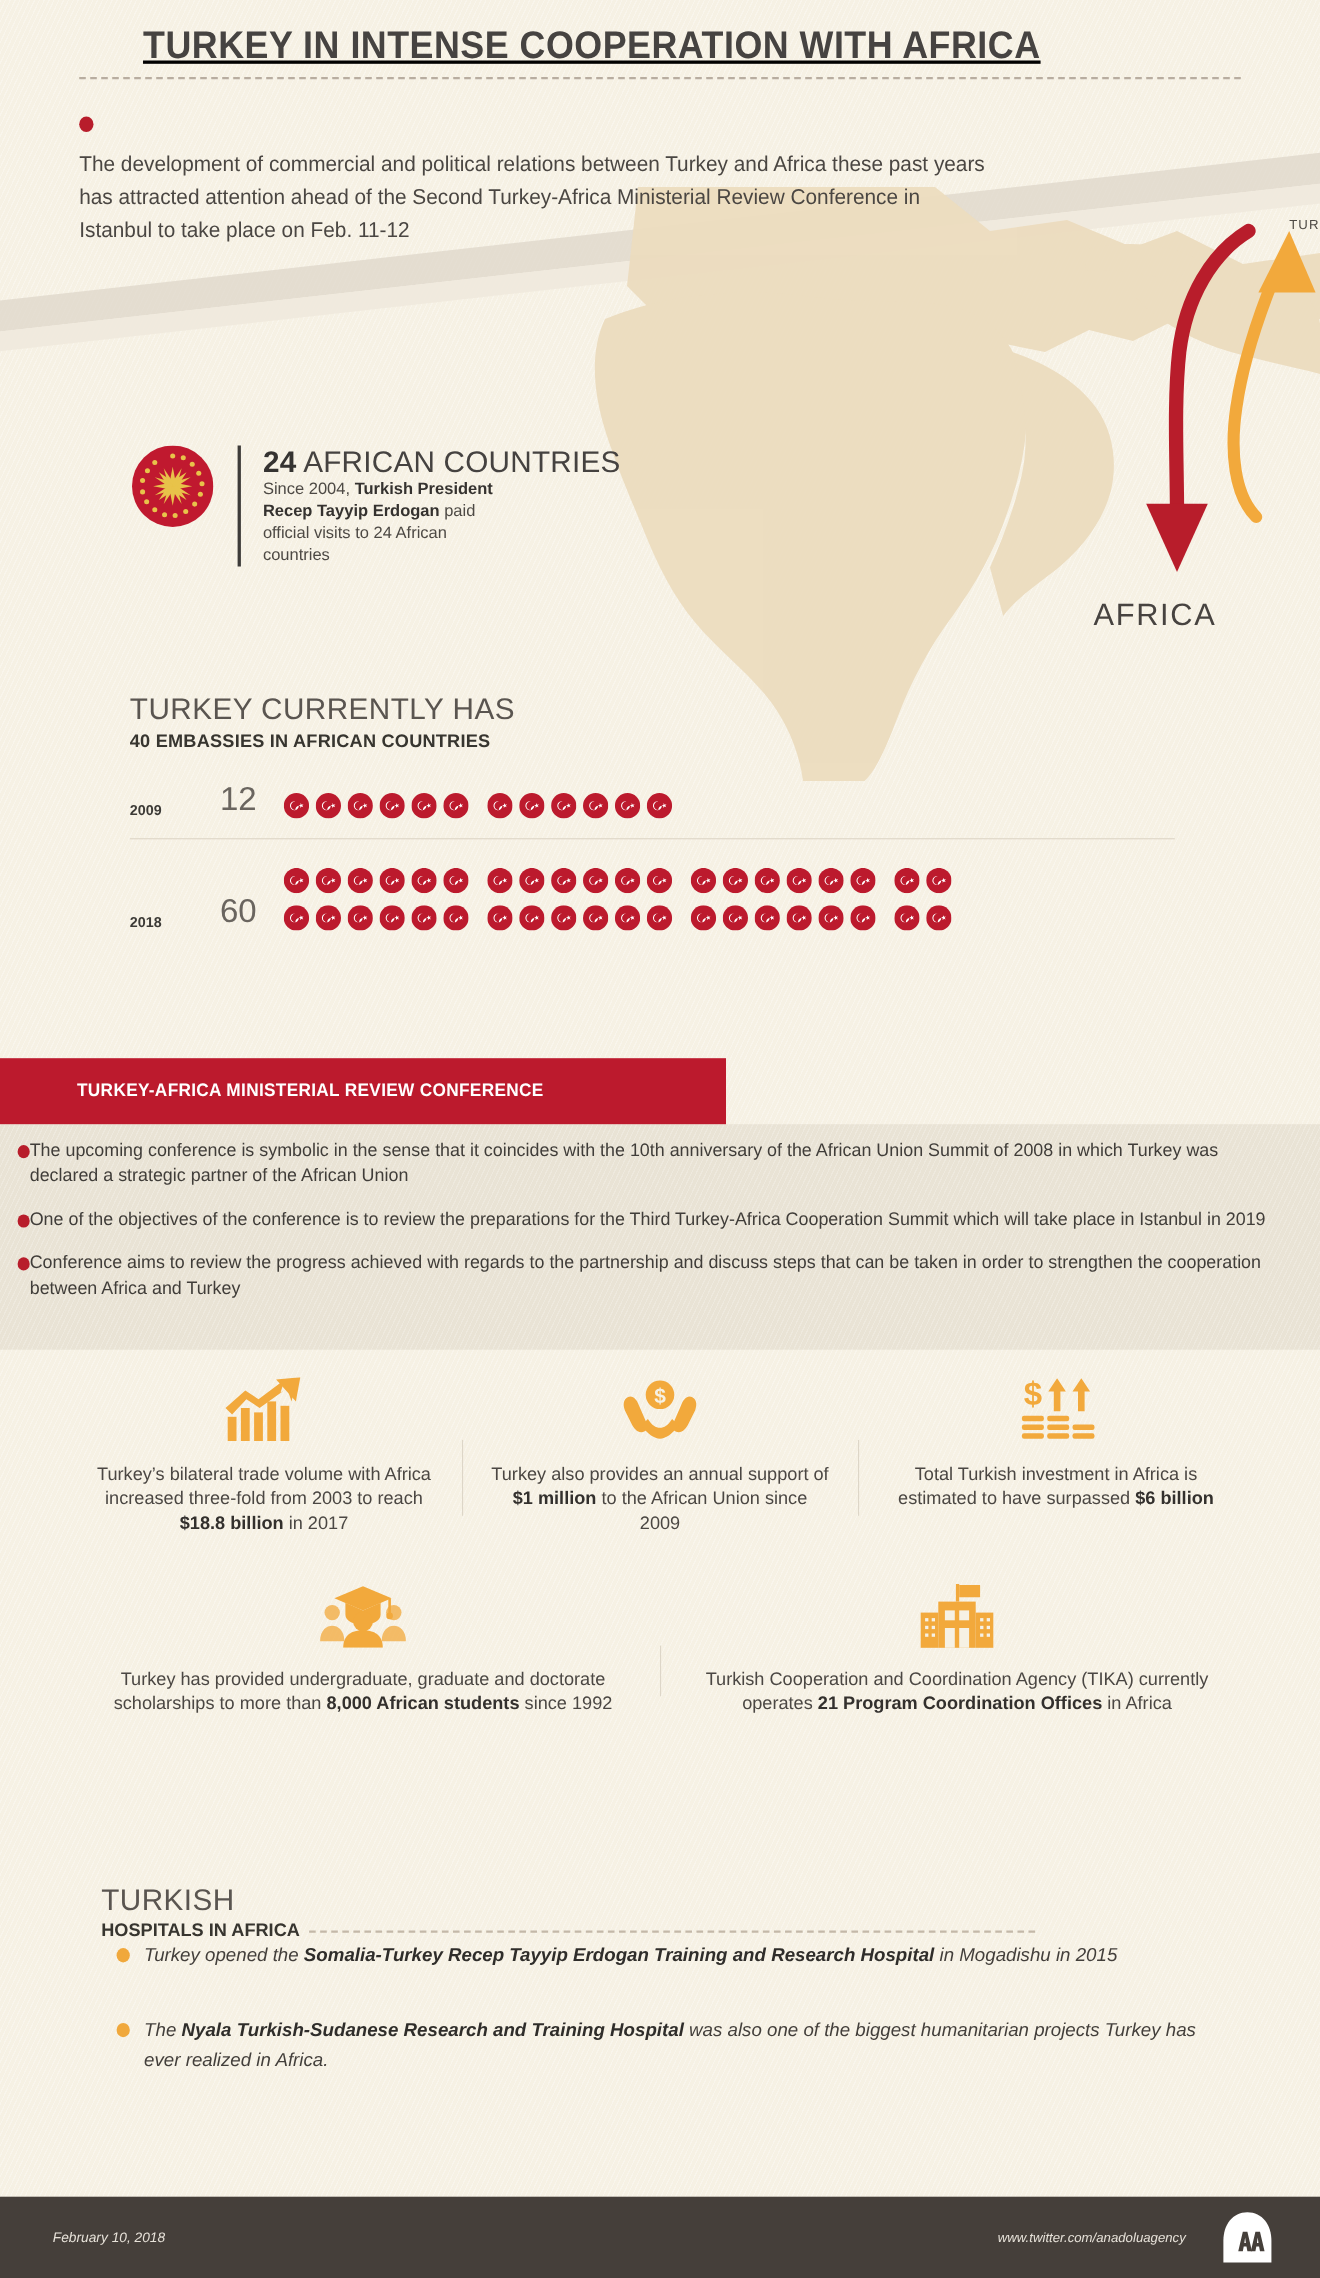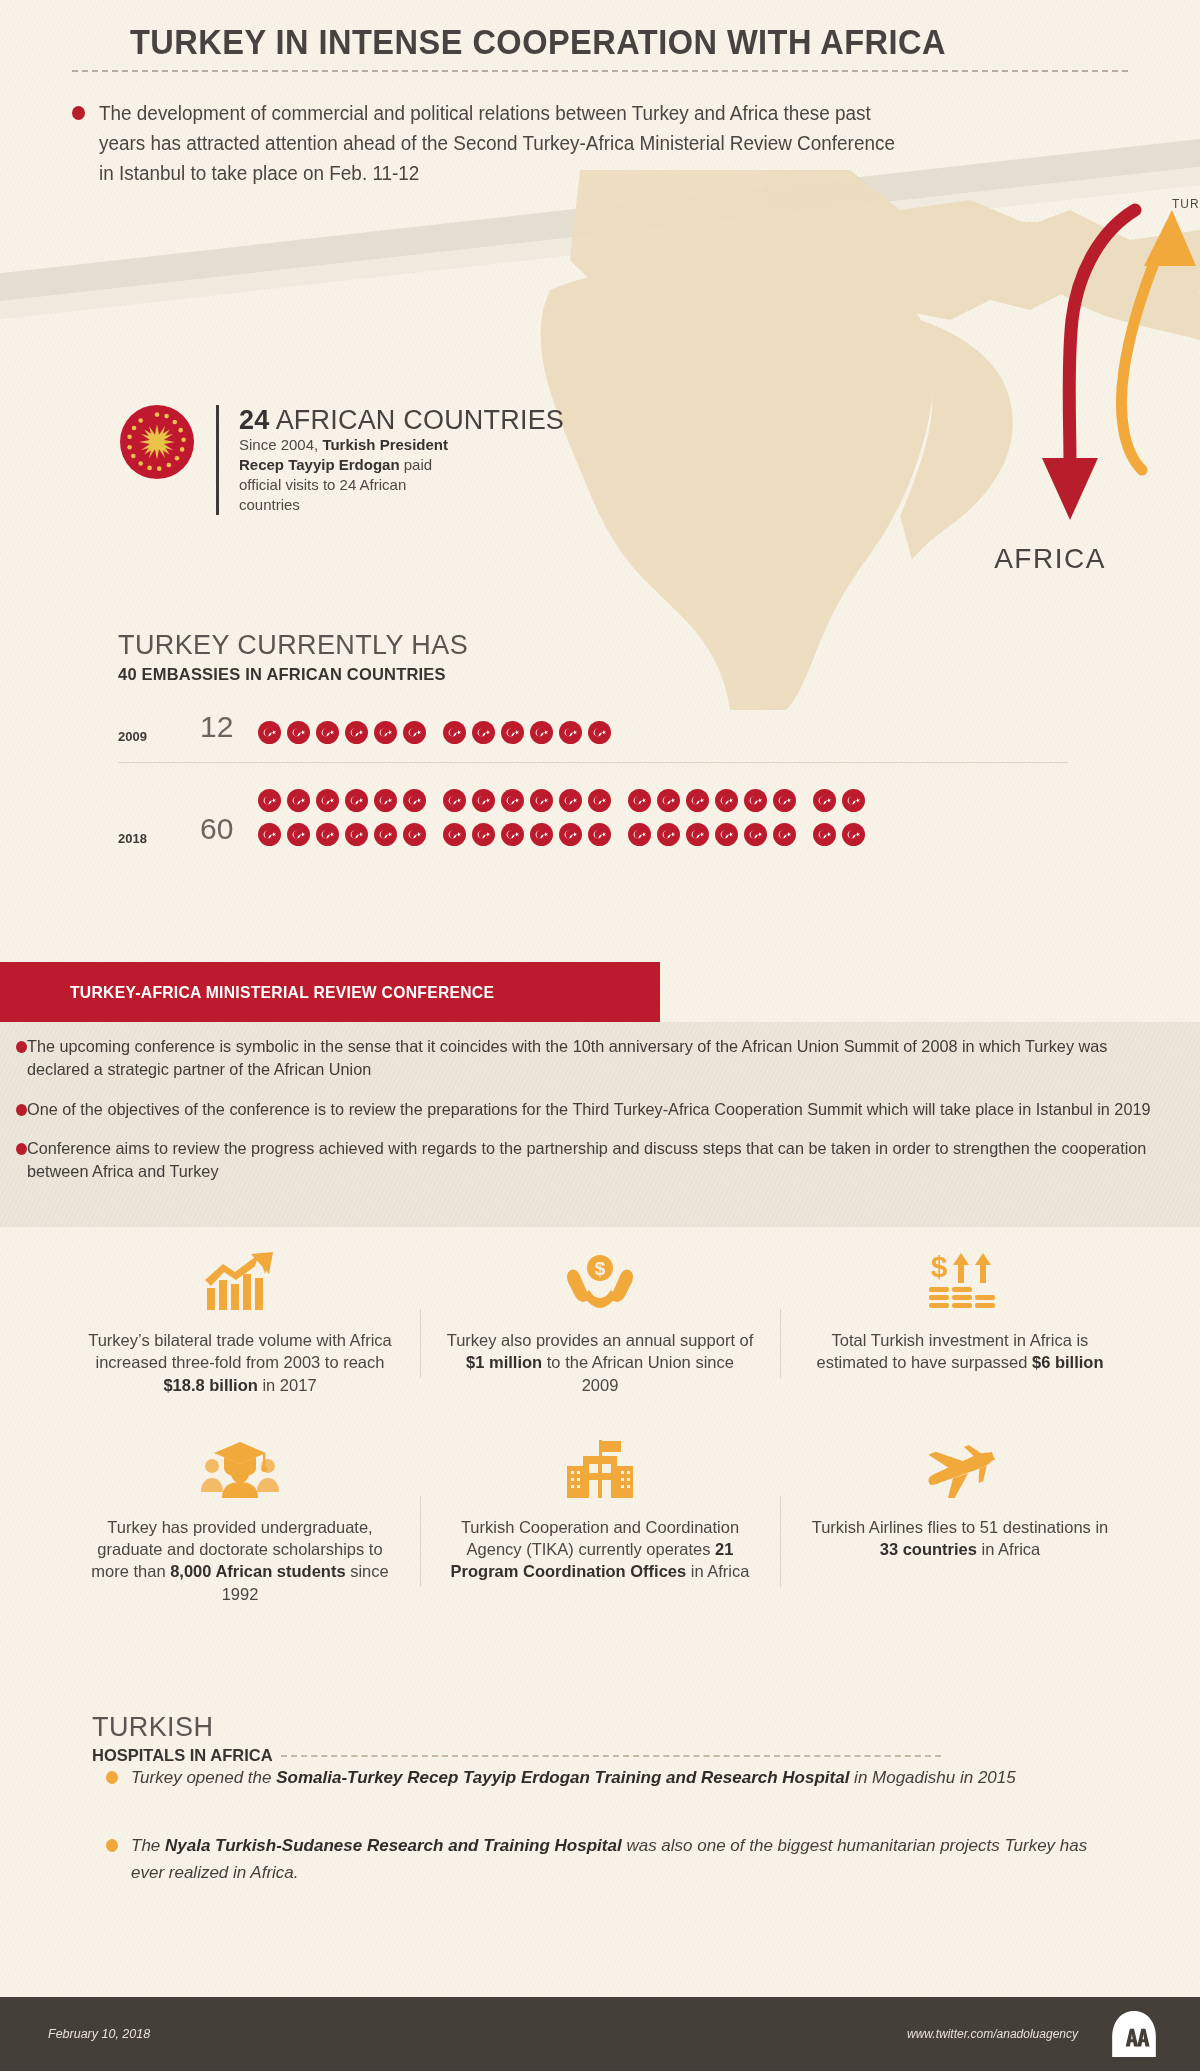--- a/index.html
+++ b/index.html
@@ -12,33 +12,33 @@
   .page {
     position: relative;
     width: 1200px; height: 2071px;
     background:
       repeating-linear-gradient(115deg, rgba(255,255,255,0.30) 0px, rgba(255,255,255,0.30) 1px, rgba(0,0,0,0) 1px, rgba(0,0,0,0) 4px),
       #f6f1e4;
     overflow: hidden;
   }
 
   
-  .title-wrap { position: absolute; top: 22px; left: 0; width: 1076px; text-align: center; }
+  .title-wrap { position: absolute; top: 22px; left: 0; width: 1076px; text-align: center; text-decoration: underline; }
   .main-title {
     font-family: "Liberation Sans Narrow", "Liberation Sans", sans-serif;
     font-size: 35px; font-weight: bold; letter-spacing: 0.5px;
     color: #464341; transform: scaleX(0.93); transform-origin: center;
   }
   .dash-rule {
     position: absolute; top: 70px; left: 72px; width: 1056px; height: 0;
     border-top: 2px dashed #b8ada0;
   }
 
   
-  .intro { position: absolute; top: 98px; left: 72px; width: 860px; display: flex; gap: 14px; }
+  .intro { position: absolute; top: 98px; left: 72px; width: 860px; display: flex; gap: 14px; flex-direction: column; }
   .intro .dot {
     width: 13px; height: 14px; border-radius: 50%;
     background: #b81d2b; flex: 0 0 auto; margin-top: 8px;
   }
   .intro p {
     font-family: "Liberation Sans Narrow", "Liberation Sans", sans-serif;
     font-size: 19.5px; line-height: 1.55; color: #4a4642; transform: scaleX(0.97);
     transform-origin: left center;
   }
 
@@ -686,36 +686,20 @@
                 <rect x="64" y="33" width="3" height="3"></rect>
                 <rect x="58" y="40" width="3" height="3"></rect>
                 <rect x="64" y="40" width="3" height="3"></rect>
                 <rect x="58" y="47" width="3" height="3"></rect>
                 <rect x="64" y="47" width="3" height="3"></rect>
               </g>
             </svg>
           </div>
           <div class="stat-text"><span>Turkish Cooperation and Coordination Agency (TIKA) currently operates </span><b>21 Program Coordination Offices</b><span> in Africa</span></div>
         </div>
-        <div class="stat-cell">
-          <div class="stat-icon">
-            <svg width="80" height="58" viewBox="0 0 80 58">
-              <g fill="#f2a93c" transform="rotate(-22 40 29)">
-                <path d="M6 30 C6 26 10 24 16 24 L60 22 C70 22 76 25 76 29 C76 33 70 36 60 36 L16 34 C10 34 6 34 6 30 Z"></path>
-                <path d="M30 24 L16 4 L24 4 L46 23 Z"></path>
-                <path d="M30 35 L16 54 L24 54 L46 36 Z"></path>
-                <path d="M58 23 L52 10 L57 10 L66 23 Z"></path>
-                <path d="M58 36 L52 49 L57 49 L66 36 Z"></path>
-                <rect x="70" y="25" width="6" height="2.4"></rect>
-                <rect x="70" y="31" width="6" height="2.4"></rect>
-              </g>
-            </svg>
-          </div>
-          <div class="stat-text"><span>Turkish Airlines  flies to 51 destinations in </span><b>33 countries</b><span> in Africa</span></div>
-        </div>
       </div>
   </div>
 
   <div class="hosp">
     <div class="hosp-h1">TURKISH</div>
     <div class="hosp-h2row">
       <div class="hosp-h2">HOSPITALS IN AFRICA</div>
       <div class="hosp-dash"></div>
     </div>
     <div class="hosp-list" id="hosp-list">

